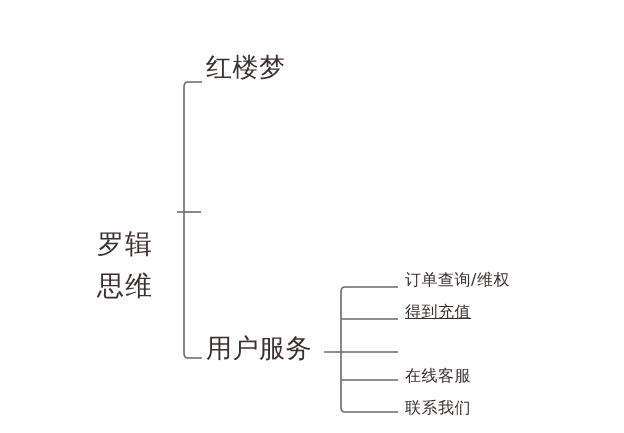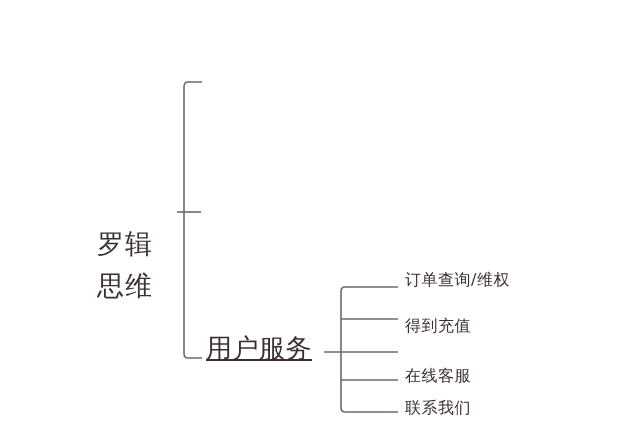--- a/index.html
+++ b/index.html
@@ -31,28 +31,28 @@
     width: 66px;
   }
   .root-line { display: block; margin-top: 40px; }
   .root-line-2 { margin-top: 9px; text-align: center; }
 
   .branch-label {
     font-size: 26px;
   }
   #branch-label-0 { left: 206px; top: 52px; }
   #branch-label-1 { left: 206px; top: 193px; }
-  #branch-label-2 { left: 206px; top: 333px; text-decoration: underline; }
+  #branch-label-2 { left: 206px; top: 333px; }
 
   .leaf-label {
     font-size: 16px;
     left: 405px;
   }
   #leaf-label-0 { top: 270px; }
-  #leaf-label-1 { top: 316px; }
+  #leaf-label-1 { top: 302px; text-decoration: underline; }
   #leaf-label-2 { top: 334px; }
   #leaf-label-3 { top: 366px; text-align: center; }
   #leaf-label-4 { top: 398px; }
 
   svg.connectors {
     position: absolute;
     left: 0;
     top: 0;
     width: 624px;
     height: 433px;
@@ -79,20 +79,21 @@
     <line x1="341" y1="319" x2="398" y2="319"></line>
     <line x1="324" y1="352" x2="398" y2="352"></line>
     <line x1="341" y1="380" x2="398" y2="380"></line>
   </svg>
 
   <div class="label root-label">
     <span class="root-line">罗辑</span>
     <span class="root-line root-line-2">思维</span>
   </div>
 
+  <div class="label branch-label" id="branch-label-0">红楼梦</div>
   <div class="label branch-label" id="branch-label-2">用户服务</div>
 
   <div class="label leaf-label" id="leaf-label-0">订单查询/维权</div>
   <div class="label leaf-label" id="leaf-label-1">得到充值</div>
   <div class="label leaf-label" id="leaf-label-3">在线客服</div>
   <div class="label leaf-label" id="leaf-label-4">联系我们</div>
 
 </div>
 
 </body></html>

